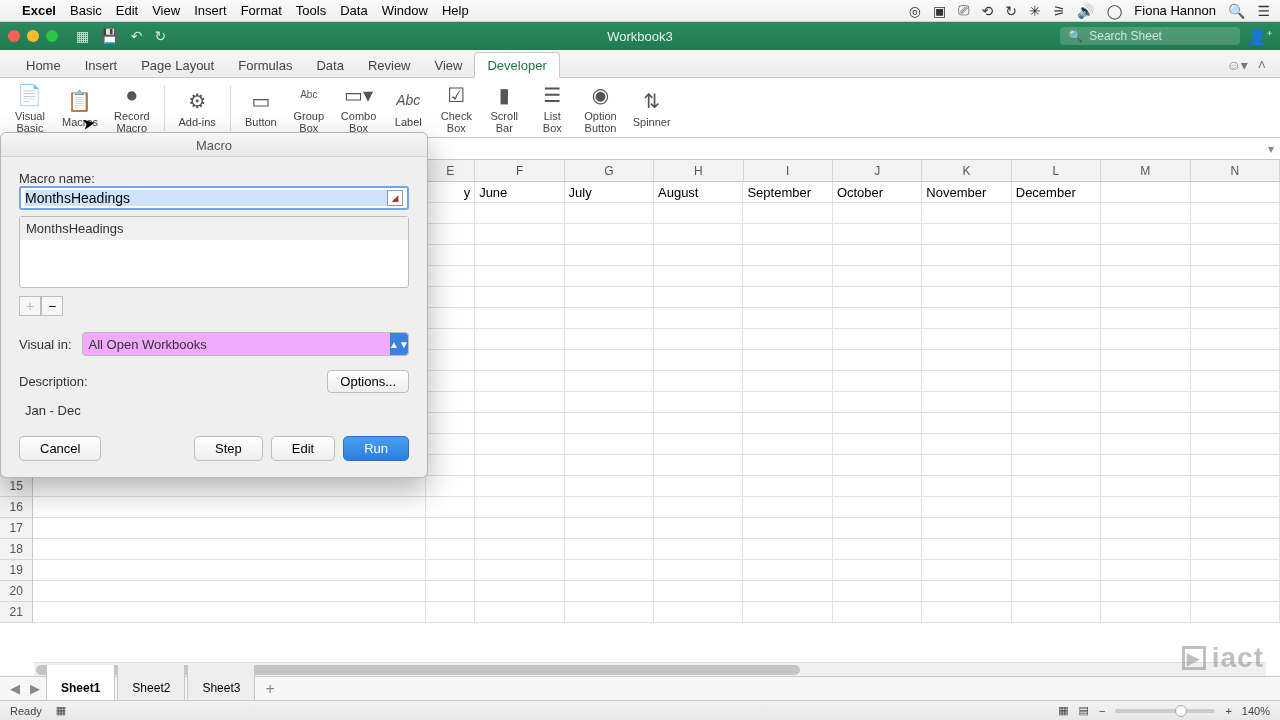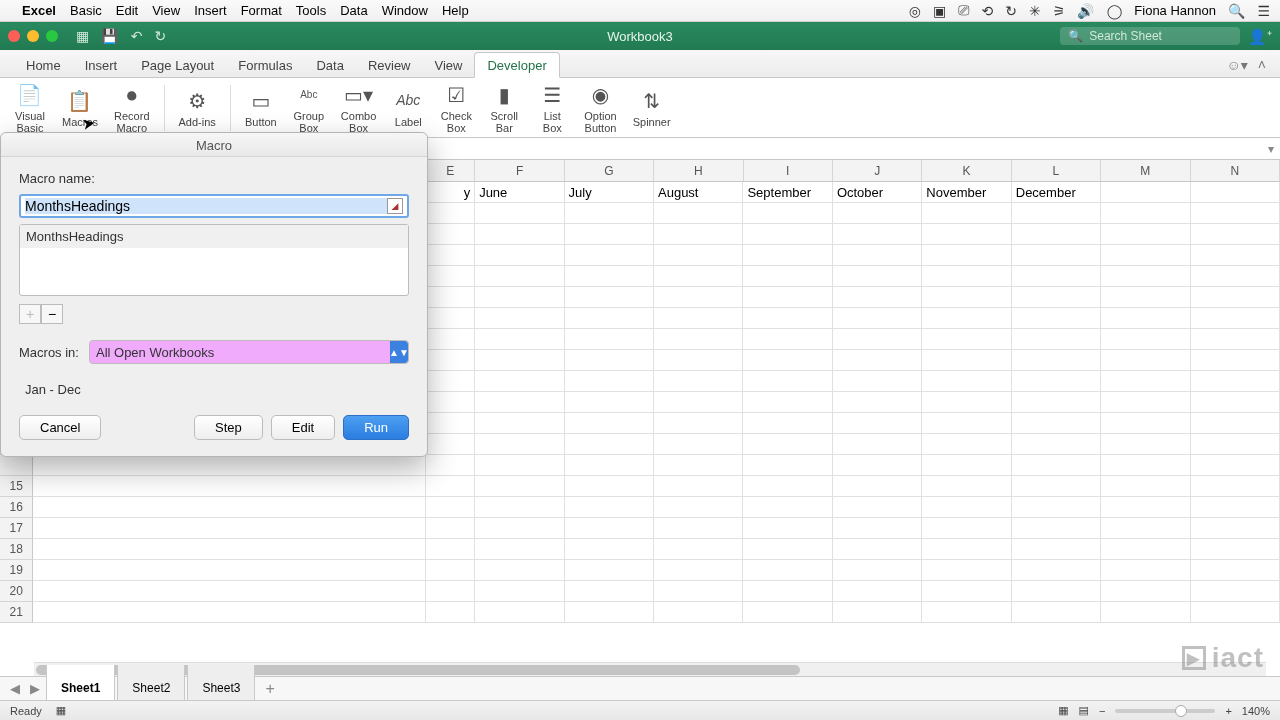--- a/index.html
+++ b/index.html
@@ -63,21 +63,21 @@
 
 .statusbar { position: absolute; bottom: 0; left: 0; right: 0; height: 20px; background: linear-gradient(#f2f2f2,#e8e8e8); border-top: 1px solid #c8c8c8; display: flex; align-items: center; font-size: 11px; color: #444; padding: 0 10px; gap: 14px; }
 .statusbar .right { margin-left: auto; display: flex; align-items: center; gap: 10px; }
 .statusbar .slider { width: 100px; height: 4px; background: #ccc; border-radius: 2px; position: relative; }
 .statusbar .slider .knob { position: absolute; left: 60%; top: -4px; width: 12px; height: 12px; background: #fff; border: 1px solid #aaa; border-radius: 50%; }
 
 
 .dialog { position: absolute; left: 0; top: 132px; width: 428px; background: #efefef; border: 1px solid #b5b5b5; border-radius: 6px; box-shadow: 0 12px 30px rgba(0,0,0,0.3); font-size: 13px; color: #333; }
 .dialog .dlg-title { text-align: center; padding: 5px 0 3px; font-size: 13px; color: #555; background: linear-gradient(#f6f6f6,#e9e9e9); border-bottom: 1px solid #d4d4d4; border-radius: 6px 6px 0 0; }
 .dialog .body { padding: 14px 18px 16px; }
-.dialog label.lbl { display: block; margin-bottom: 8px; font-size: 13px; }
+.dialog label.lbl { display: block; margin-bottom: 0; font-size: 13px; }
 .dialog .name-input-wrap { display: flex; align-items: center; border: 2px solid #6ea8e8; background: #fff; border-radius: 3px; padding: 2px 4px; margin-bottom: 6px; }
 .dialog .name-input-wrap input { flex: 1; border: none; outline: none; font-size: 14px; background: #cfe3fb; }
 .dialog .ref-ico { width: 16px; height: 16px; background: #fff; border: 1px solid #999; font-size: 9px; display: flex; align-items: center; justify-content: center; color: #a33; }
 .dialog .macro-list { border: 1px solid #bcbcbc; background: #fff; border-radius: 3px; height: 72px; margin-bottom: 8px; }
 .dialog .macro-list .mitem { padding: 4px 6px; background: #f0f0f0; }
 .dialog .pm { display: flex; gap: 0; margin-bottom: 16px; }
 .dialog .pm button { width: 22px; height: 20px; border: 1px solid #bcbcbc; background: #f7f7f7; font-size: 14px; line-height: 14px; cursor: pointer; }
 .dialog .pm button.disabled { color: #bbb; }
 .dialog .row-inline { display: flex; align-items: center; gap: 10px; margin-bottom: 14px; }
 .dialog .select { flex: 1; border: 1px solid #bcbcbc; background: #f0abfc; border-radius: 4px; height: 24px; display: flex; align-items: center; padding: 0 6px; position: relative; font-size: 13px; }
@@ -586,25 +586,29 @@
       <div class="ref-ico">◢</div>
     </div>
     <div class="macro-list">
       <div class="mitem">MonthsHeadings</div>
     </div>
     <div class="pm">
       <button class="disabled">+</button>
       <button>−</button>
     </div>
     <div class="row-inline">
-      <span>Macros in:</span>
+      <span>Visual in:</span>
       <div class="select">
         <span>All Open Workbooks</span>
         <div class="arrow">▲▼</div>
       </div>
+    </div>
+    <div class="desc-row">
+      <span>Description:</span>
+      <button class="opt-btn">Options...</button>
     </div>
     <div class="desc-text">Jan - Dec</div>
     <div class="actions">
       <button class="btn" style="margin-left:0">Cancel</button>
       <div class="spacer"></div>
       <button class="btn">Step</button>
       <button class="btn">Edit</button>
       <button class="btn primary">Run</button>
     </div>
   </div>

